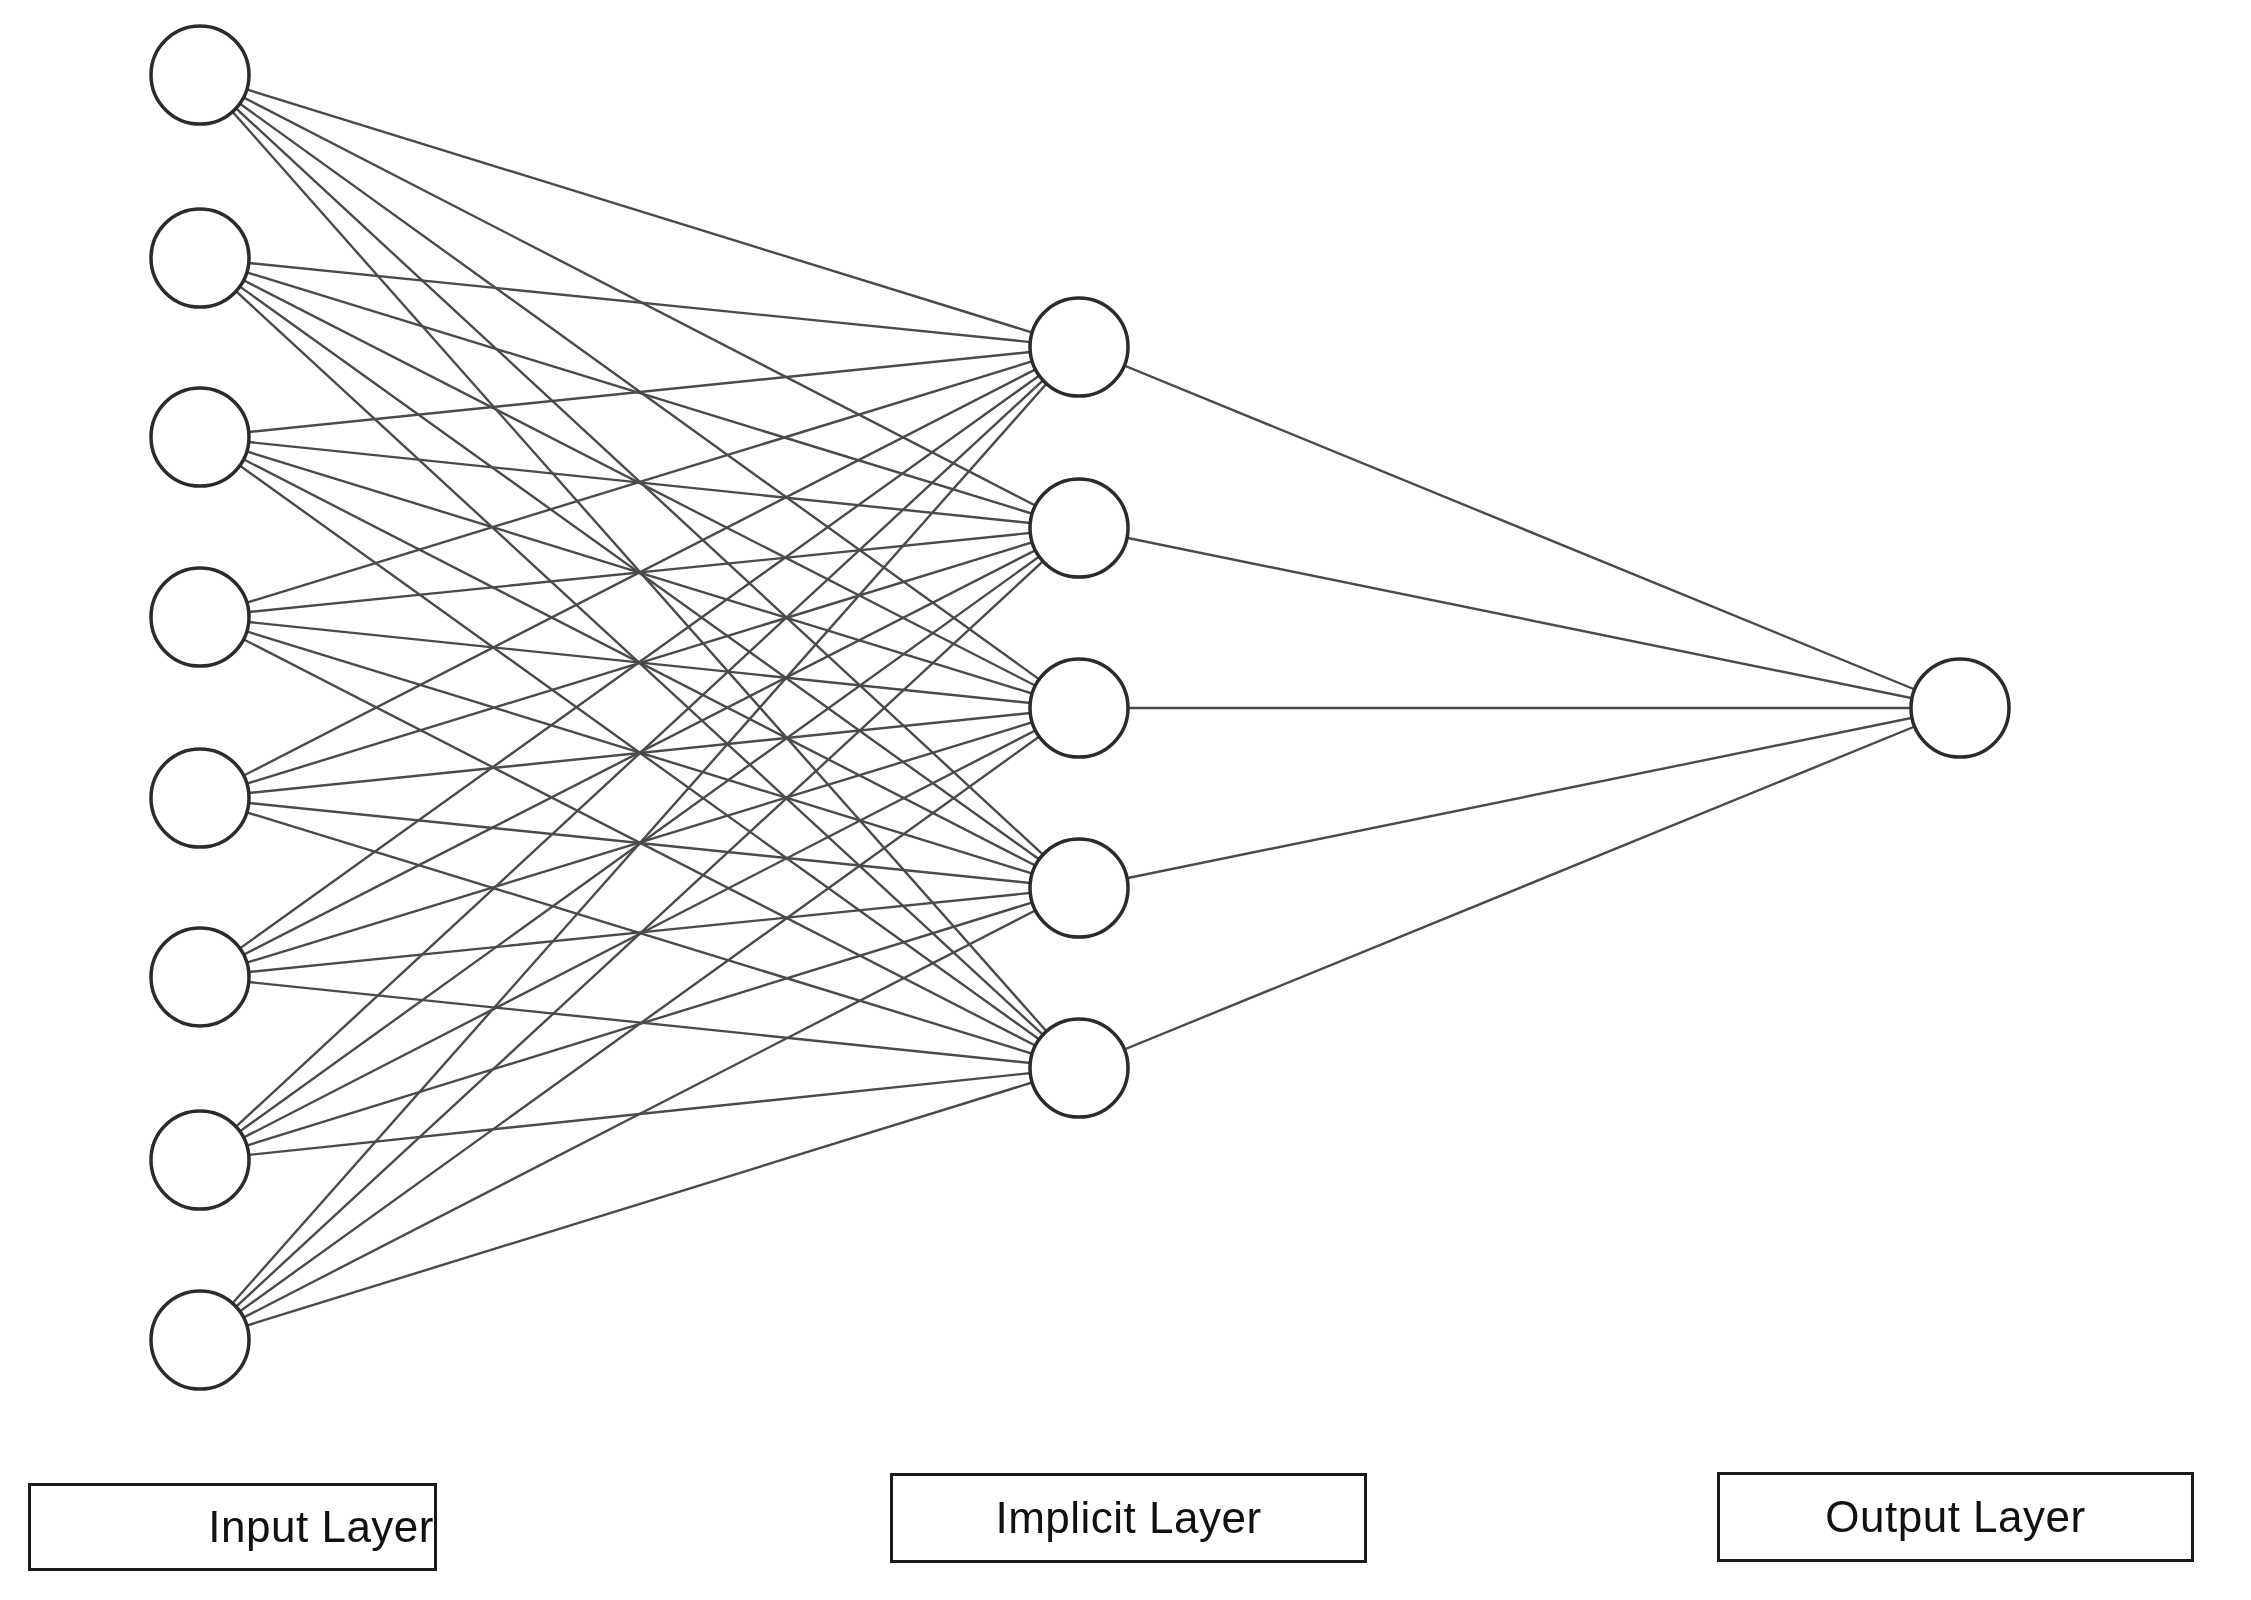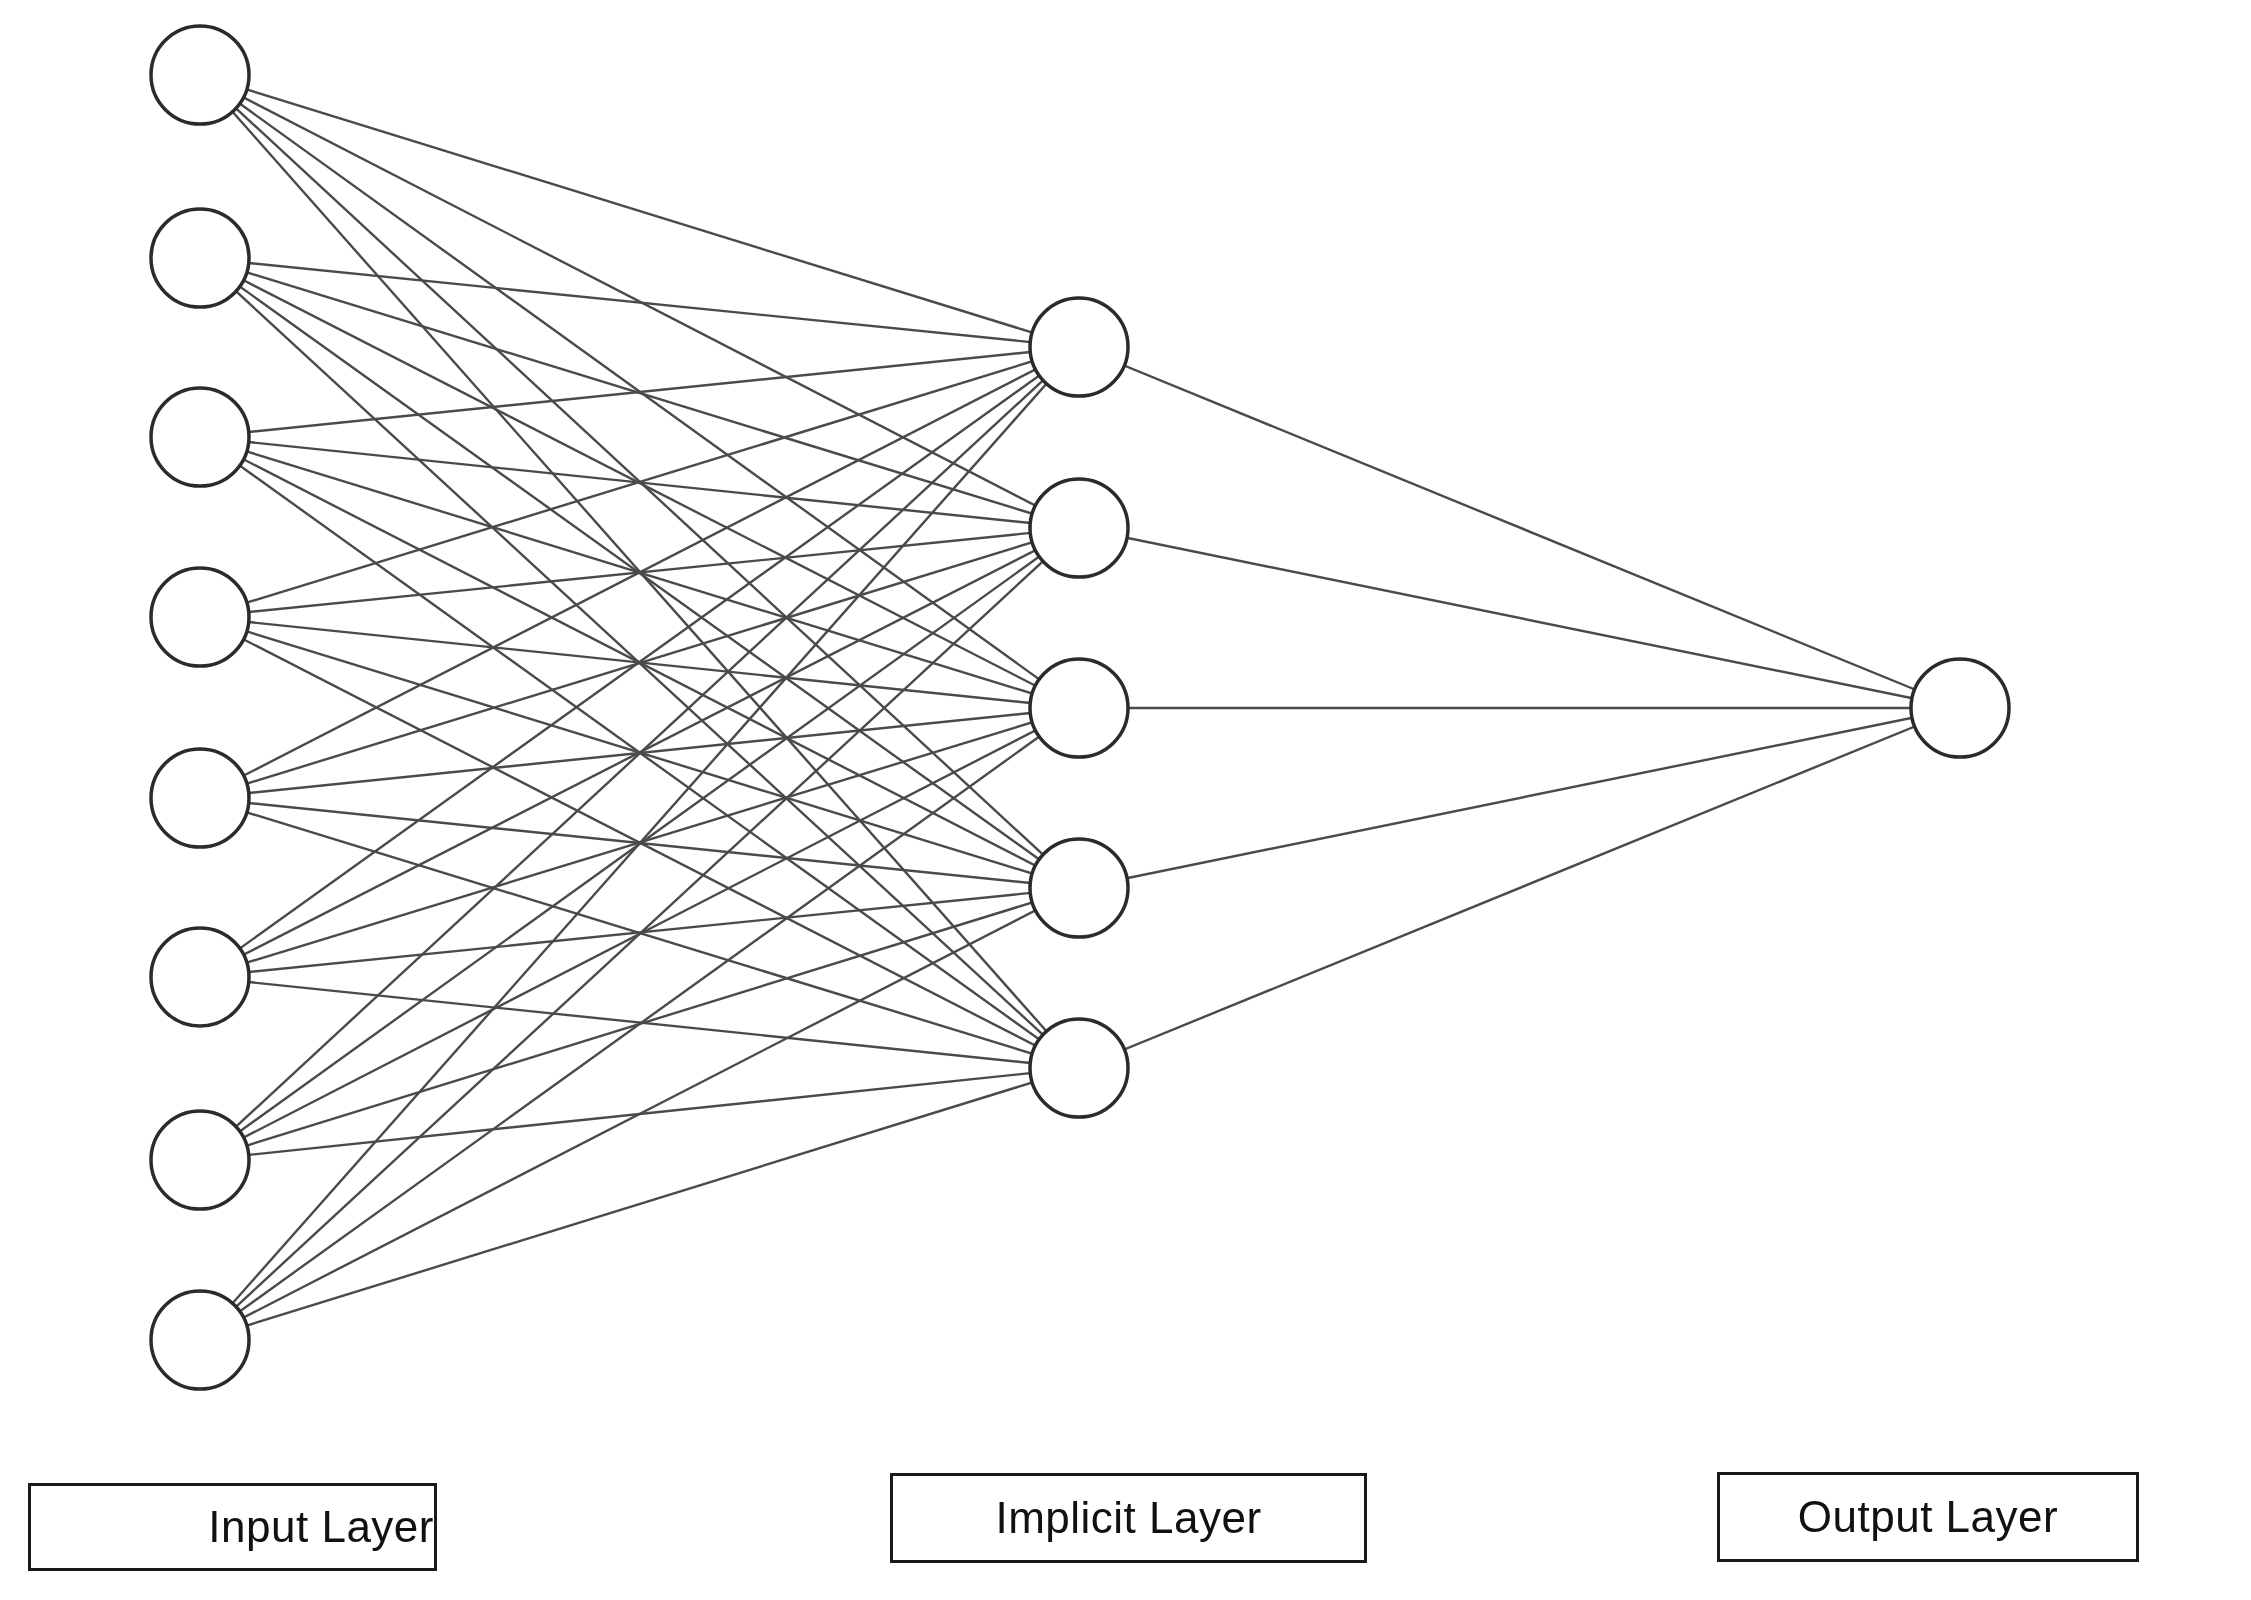--- a/index.html
+++ b/index.html
@@ -31,21 +31,21 @@
     display: flex;
     align-items: center;
     justify-content: center;
     font-size: 44px;
     color: #111111;
     letter-spacing: 0.5px;
     white-space: nowrap;
   }
   .box-input    { left: 28px;   top: 1483px; width: 409px; height: 88px; justify-content: flex-end; }
   .box-implicit { left: 890px;  top: 1473px; width: 477px; height: 90px; }
-  .box-output   { left: 1717px; top: 1472px; width: 422px; height: 90px; }
+  .box-output   { left: 1717px; top: 1472px; width: 477px; height: 90px; }
 </style>
 </head>
 <body>
 
 <div id="stage">
 
   <svg id="net-svg" viewBox="0 0 2251 1600" xmlns="http://www.w3.org/2000/svg">
       <line x1="200" y1="75" x2="1079" y2="347" stroke="#4a4a4a" stroke-width="2.4"></line>
       <line x1="200" y1="75" x2="1079" y2="528" stroke="#4a4a4a" stroke-width="2.4"></line>
       <line x1="200" y1="75" x2="1079" y2="708" stroke="#4a4a4a" stroke-width="2.4"></line>

